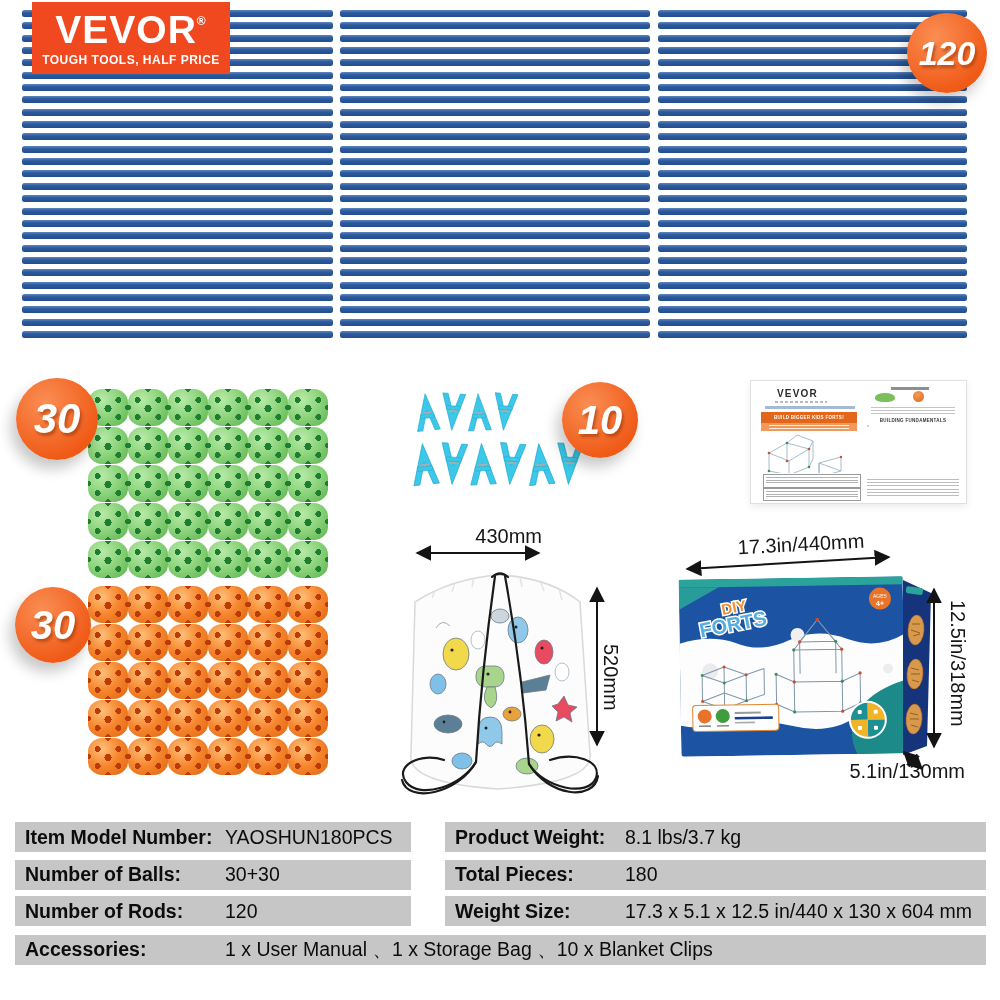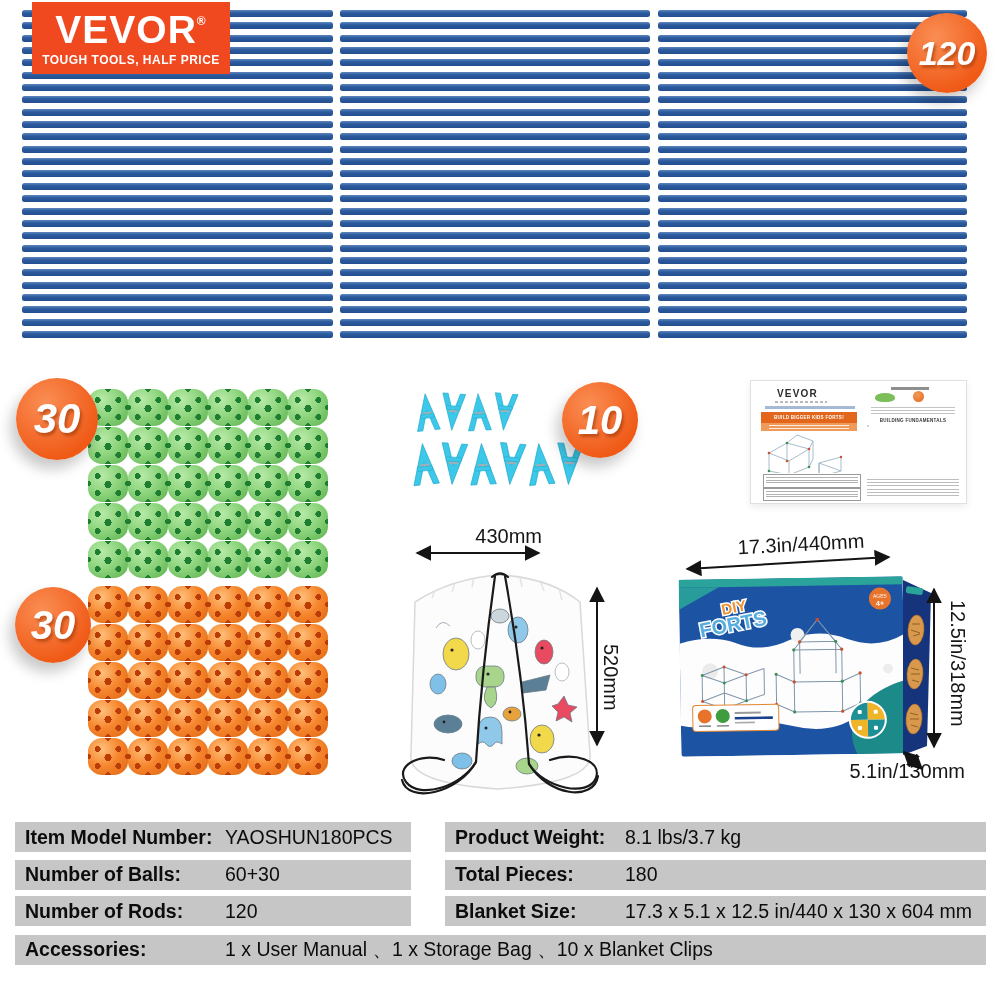--- a/index.html
+++ b/index.html
@@ -555,36 +555,36 @@
   <div id="box-w-label" class="dim">17.3in/440mm</div>
   <div id="box-h-label" class="dim">12.5in/318mm</div>
   <div id="box-d-label" class="dim">5.1in/130mm</div>
 
   <div class="spec-row left r1">
     <span class="lbl">Item Model Number:</span>
     <span class="val">YAOSHUN180PCS</span>
   </div>
   <div class="spec-row left r2">
     <span class="lbl">Number of Balls:</span>
-    <span class="val">60+30</span>
+    <span class="val">30+30</span>
   </div>
   <div class="spec-row left r3">
     <span class="lbl">Number of Rods:</span>
     <span class="val">120</span>
   </div>
   <div class="spec-row right r1">
     <span class="lbl">Product Weight:</span>
     <span class="val">8.1 lbs/3.7 kg</span>
   </div>
   <div class="spec-row right r2">
     <span class="lbl">Total Pieces:</span>
     <span class="val">180</span>
   </div>
   <div class="spec-row right r3">
-    <span class="lbl">Blanket Size:</span>
+    <span class="lbl">Weight Size:</span>
     <span class="val">17.3 x 5.1 x 12.5 in/440 x 130 x 604 mm</span>
   </div>
   <div class="spec-row full r4">
     <span class="lbl">Accessories:</span>
     <span class="val">1 x User Manual 、1 x Storage Bag 、10 x Blanket Clips</span>
   </div>
 
 </div>
 
 </body></html>

